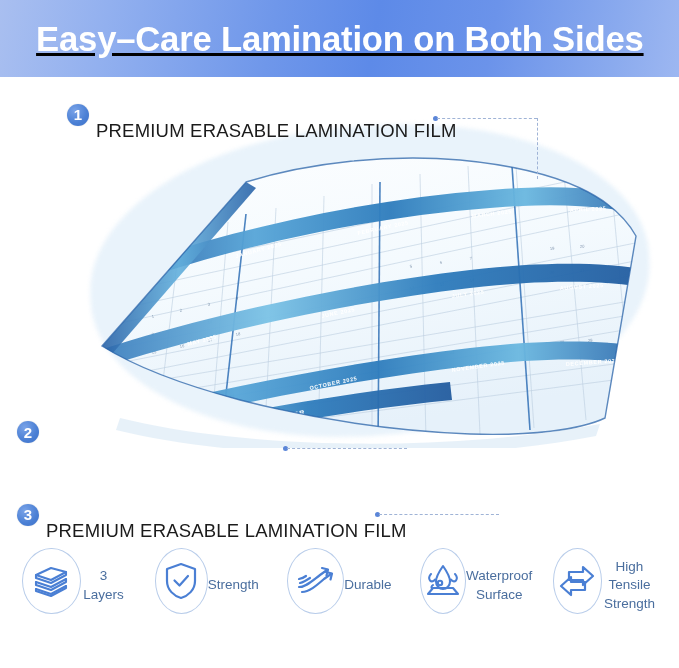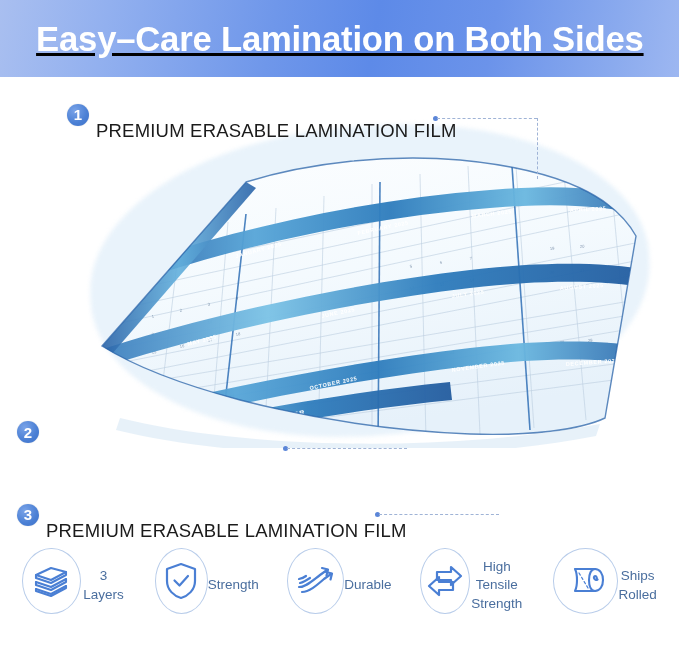--- a/index.html
+++ b/index.html
@@ -401,42 +401,44 @@
           <path d="M8,31 C15,31 22,25 30,18 L37,13"></path>
           <path d="M32,11 L38,12.5 L36.5,18.5"></path>
           <path d="M6,22 C10,21 13,19 16,17"></path>
           <path d="M5,18 C8,17.5 10,16.5 12,15"></path>
         </g>
       </svg>
     </div>
     <div class="feature-label">Durable</div>
   </div>
 
+  <div class="feature">
+    <div class="feature-circle">
+      <svg width="44" height="42" viewBox="0 0 44 42">
+        <g fill="none" stroke="#4a7fd4" stroke-width="2.1" stroke-linejoin="round" stroke-linecap="round">
+          <path d="M22,6 C22,6 29,16 29,21.5 C29,25.6 25.9,29 22,29 C18.1,29 15,25.6 15,21.5 C15,16 22,6 22,6 Z"></path>
+          <ellipse cx="19" cy="23" rx="2.2" ry="2.2"></ellipse>
+          <path d="M10,14 C8,16 7.5,19 9,20.5 C10.5,22 13,21.5 14,19.5"></path>
+          <path d="M34,14 C36,16 36.5,19 35,20.5 C33.5,22 31,21.5 30,19.5"></path>
+          <path d="M12,25 C10.5,26 10,27.5 11,28.5"></path>
+          <path d="M7,34 L12,28 L32,28 L37,34 Z"></path>
+        </g>
+      </svg>
+    </div>
+    <div class="feature-label">Waterproof
+Surface</div>
+  </div>
 
   <div class="feature">
     <div class="feature-circle">
       <svg width="44" height="40" viewBox="0 0 44 40">
         <g fill="none" stroke="#4a7fd4" stroke-width="2.2" stroke-linejoin="round" stroke-linecap="round">
           <path d="M28,6 L38,15 L28,24 L28,19 L14,19 L14,11 L28,11 Z"></path>
           <path d="M16,16 L6,25 L16,34 L16,29 L30,29 L30,21 L16,21 Z"></path>
         </g>
       </svg>
     </div>
     <div class="feature-label">High Tensile
 Strength</div>
   </div>
 
-  <div class="feature">
-    <div class="feature-circle">
-      <svg width="44" height="40" viewBox="0 0 44 40">
-        <g fill="none" stroke="#4a7fd4" stroke-width="2.1" stroke-linejoin="round" stroke-linecap="round">
-          <path d="M11,8 L31,8 C36,8 39,13 39,19 C39,25 36,30 31,30 L11,30 C12.5,27 13,23 13,19 C13,15 12.5,11 11,8 Z"></path>
-          <path d="M31,30 C27,30 25,25 25,19 C25,13 27,8 31,8"></path>
-          <path d="M33,19 C33,16.8 32,15 31,15 C30,15 29.5,16.5 30.3,17.8 C31,19 32.6,19.4 33.6,18.4"></path>
-        </g>
-        <path d="M15,12 L24,27" fill="none" stroke="#4a7fd4" stroke-width="1.2" stroke-dasharray="2.5 2.5" stroke-linecap="round"></path>
-      </svg>
-    </div>
-    <div class="feature-label">Ships
-Rolled</div>
-  </div>
 
 </div>
 
 </body></html>

